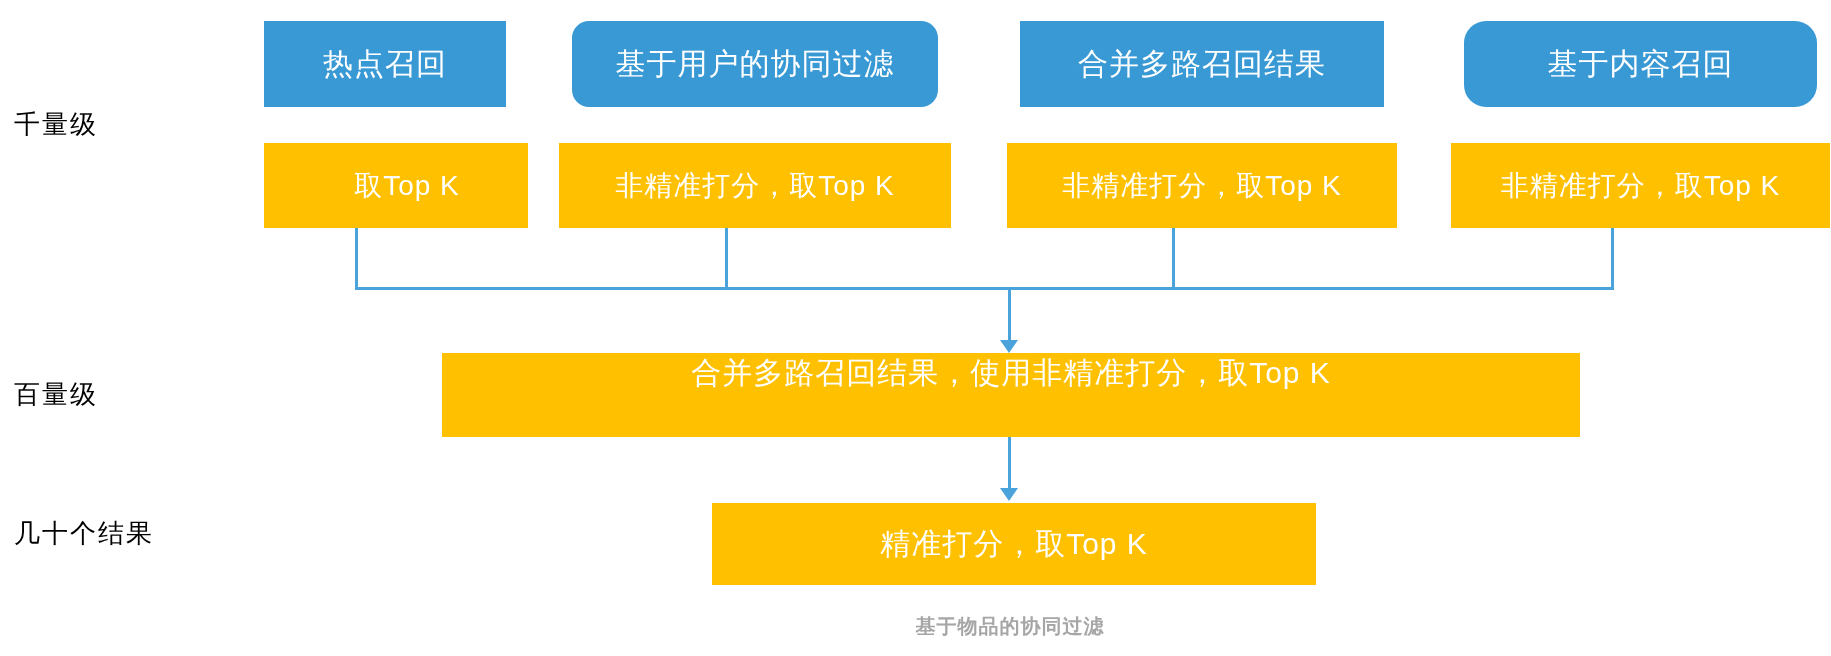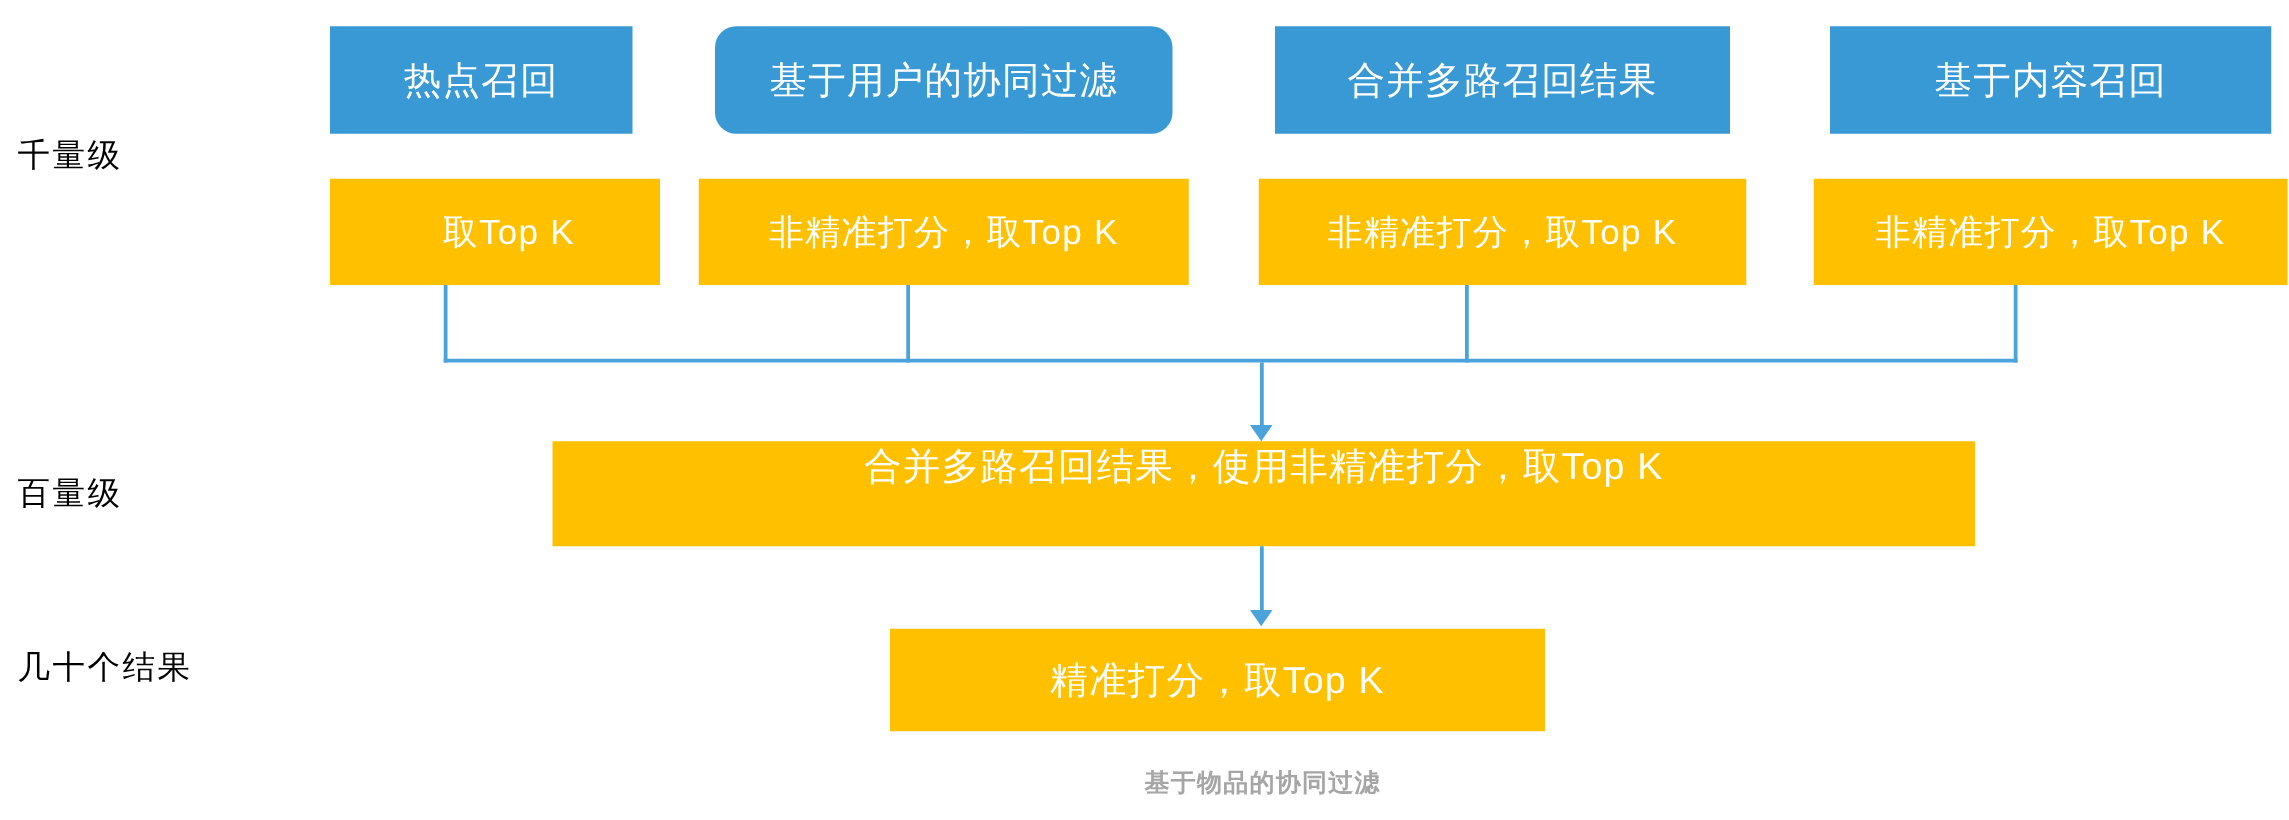--- a/index.html
+++ b/index.html
@@ -64,21 +64,21 @@
     position: absolute;
     left: 442px; top: 353px;
     width: 1138px; height: 84px;
     background: #ffc000;
     display: flex; align-items: flex-start; justify-content: center;
     color: #ffffff; font-size: 30px; letter-spacing: 1px; white-space: nowrap;
   }
   .final-box {
     position: absolute;
     left: 712px; top: 503px;
-    width: 524px; height: 82px;
+    width: 604px; height: 82px;
     background: #ffc000;
     display: flex; align-items: center; justify-content: center;
     color: #ffffff; font-size: 30px; letter-spacing: 1px; white-space: nowrap;
   }
   .caption {
     position: absolute;
     left: 870px; top: 613px;
     width: 280px;
     text-align: center;
     color: #a6a6a6;
@@ -111,21 +111,21 @@
     <span>非精准打分，取Top K</span>
   </div>
 
   <div class="box blue-box" style="left:992px; width:364px;">
     <span>合并多路召回结果</span>
   </div>
   <div class="box yellow-box" style="left:979px; width:390px;">
     <span>非精准打分，取Top K</span>
   </div>
 
-  <div class="box blue-box" style="left:1436px; width:353px;">
+  <div class="box blue-box" style="left:1436px; width:353px;border-radius:22px;">
     <span>基于内容召回</span>
   </div>
   <div class="box yellow-box" style="left:1423px; width:379px;">
     <span>非精准打分，取Top K</span>
   </div>
 
   <div class="stub" style="left:355px;"></div>
   <div class="stub" style="left:725px;"></div>
   <div class="stub" style="left:1172px;"></div>
   <div class="stub" style="left:1611px;"></div>

